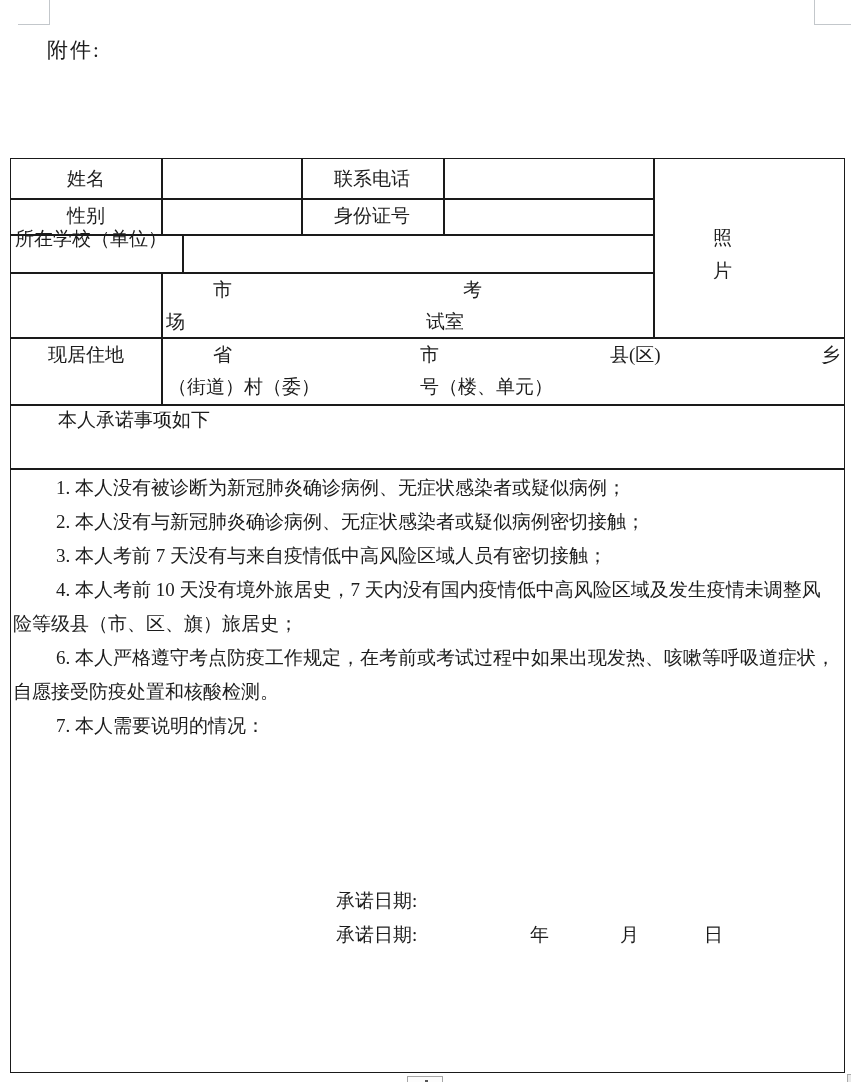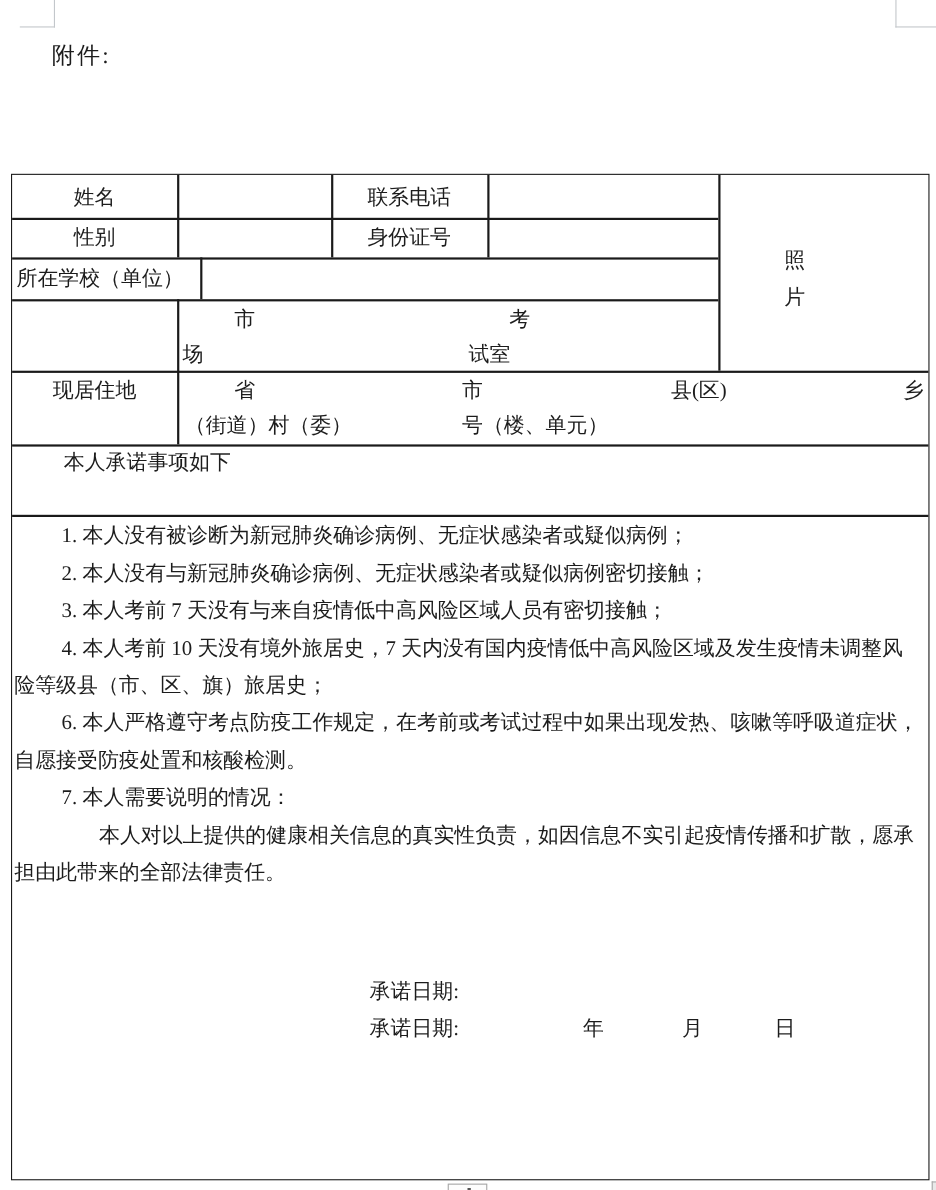--- a/index.html
+++ b/index.html
@@ -63,21 +63,21 @@
     <div class="cell c-center" style="left:0;top:0;width:150px;height:39px;">姓名</div>
     <div class="cell" style="left:152px;top:0;width:138px;height:39px;"></div>
     <div class="cell c-center" style="left:290px;top:0;width:142px;height:39px;">联系电话</div>
     <div class="cell" style="left:434px;top:0;width:208px;height:39px;"></div>
 
     <div class="cell c-center" style="left:0;top:39px;width:150px;height:36px;">性别</div>
     <div class="cell" style="left:152px;top:39px;width:138px;height:36px;"></div>
     <div class="cell c-center" style="left:290px;top:39px;width:142px;height:36px;">身份证号</div>
     <div class="cell" style="left:434px;top:39px;width:208px;height:36px;"></div>
 
-    <div class="cell c-left" style="left:4px;top:75px;width:167px;height:38px;">所在学校（单位）</div>
+    <div class="cell c-left" style="left:4px;top:61px;width:167px;height:38px;">所在学校（单位）</div>
     <div class="cell" style="left:173px;top:75px;width:469px;height:38px;"></div>
 
     <div class="cell photo-cell" style="left:644px;top:0;width:189px;height:178px;">
       <div style="position:absolute;left:58px;top:62px;">照</div>
       <div style="position:absolute;left:58px;top:95px;">片</div>
     </div>
 
     <div class="cell" style="left:152px;top:113px;width:490px;height:65px;">
       <div class="line-row" style="top:5px;">
         <span class="seg" style="left:50px;">市</span>
@@ -106,21 +106,20 @@
     <div class="cell promise-cell" style="left:0;top:245px;width:833px;height:64px;">本人承诺事项如下</div>
 
     <div class="cell" style="left:0;top:309px;width:833px;height:604px;">
       <div class="body-text">
         <p>1. 本人没有被诊断为新冠肺炎确诊病例、无症状感染者或疑似病例；</p>
         <p>2. 本人没有与新冠肺炎确诊病例、无症状感染者或疑似病例密切接触；</p>
         <p>3. 本人考前 7 天没有与来自疫情低中高风险区域人员有密切接触；</p>
         <p>4. 本人考前 10 天没有境外旅居史，7 天内没有国内疫情低中高风险区域及发生疫情未调整风险等级县（市、区、旗）旅居史；</p>
         <p>6. 本人严格遵守考点防疫工作规定，在考前或考试过程中如果出现发热、咳嗽等呼吸道症状，自愿接受防疫处置和核酸检测。</p>
         <p>7. 本人需要说明的情况：</p>
-        <p class="sub">本人对以上提供的健康相关信息的真实性负责，如因信息不实引起疫情传播和扩散，愿承担由此带来的全部法律责任。</p>
       </div>
       <div class="sig" style="left:325px;top:420px;">承诺日期:</div>
       <div class="sig" style="left:325px;top:454px;">
         <span class="seg" style="left:0;">承诺日期:</span>
         <span class="seg" style="left:194px;">年</span>
         <span class="seg" style="left:284px;">月</span>
         <span class="seg" style="left:368px;">日</span>
       </div>
     </div>
   </div>

